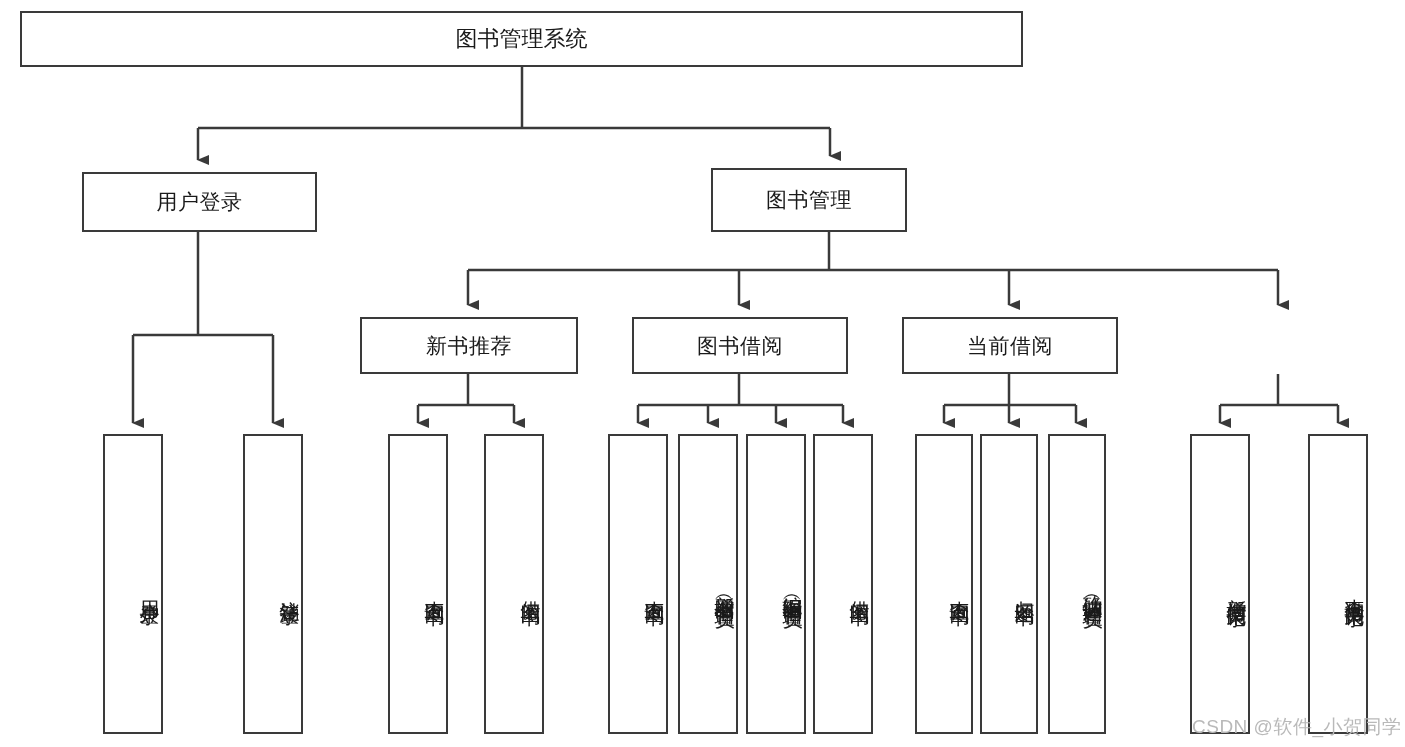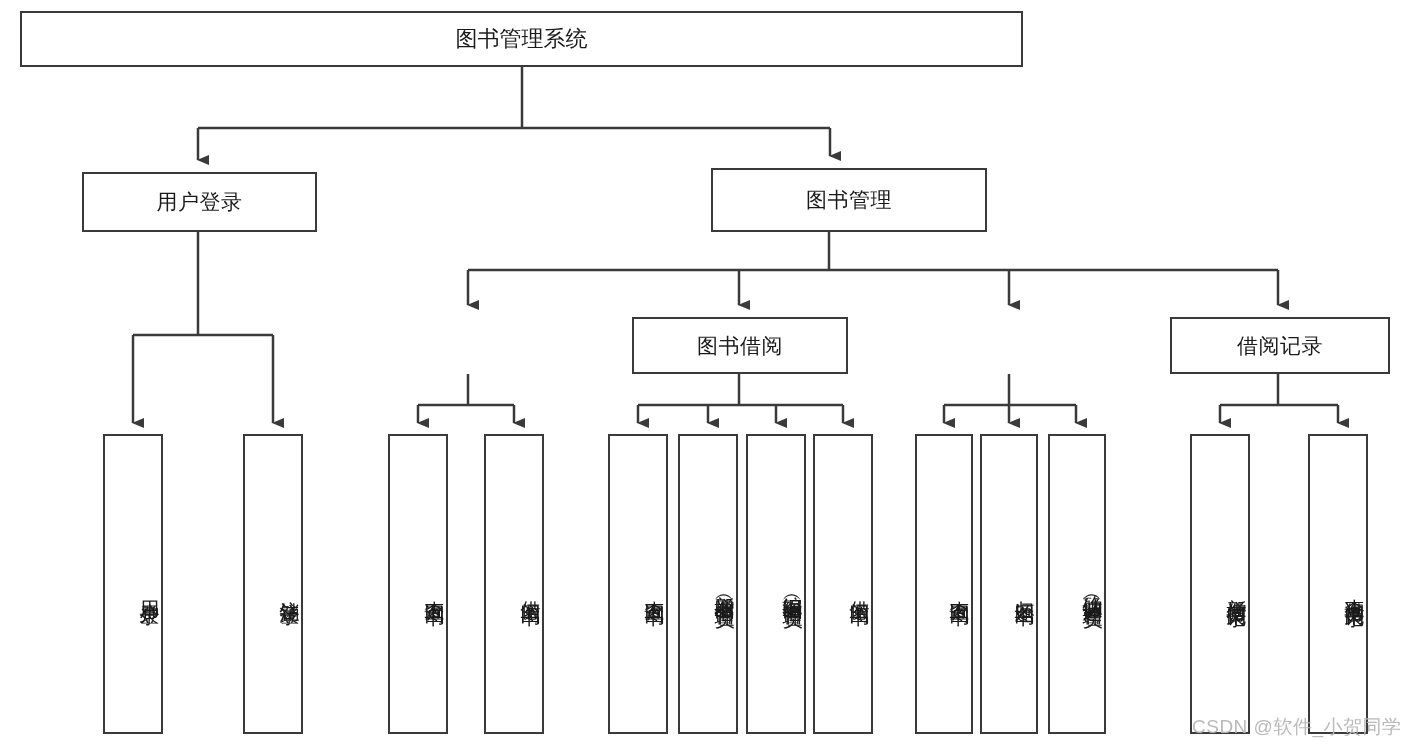--- a/index.html
+++ b/index.html
@@ -125,33 +125,36 @@
   </svg>
 
   <div class="node root" style="left:20px; top:11px; width:1003px; height:56px;">
     <span>图书管理系统</span>
   </div>
 
   <div class="node h" style="left:82px; top:172px; width:235px; height:60px;">
     <span>用户登录</span>
   </div>
 
-  <div class="node h" style="left:711px; top:168px; width:276px; height:64px;">
+  <div class="node h" style="left:711px; top:168px; width:196px; height:64px;">
     <span>图书管理</span>
   </div>
 
+  <div class="node h" style="left:360px; top:317px; width:218px; height:57px;">
+    <span>新书推荐</span>
+  </div>
 
   <div class="node h" style="left:632px; top:317px; width:216px; height:57px;justify-content:center;">
     <span>图书借阅</span>
   </div>
 
-
-  <div class="node h" style="left:1170px; top:317px; width:220px; height:57px;">
-    <span>借阅记录</span>
-  </div>
+  <div class="node h" style="left:902px; top:317px; width:216px; height:57px;">
+    <span>当前借阅</span>
+  </div>
+
 
   <div class="node v" style="left:103px; top:434px; width:60px; height:300px;">
     <span class="vtext">用户登录</span>
   </div>
 
   <div class="node v" style="left:243px; top:434px; width:60px; height:300px;">
     <span class="vtext">注销登录</span>
   </div>
 
   <div class="node v" style="left:388px; top:434px; width:60px; height:300px;">

